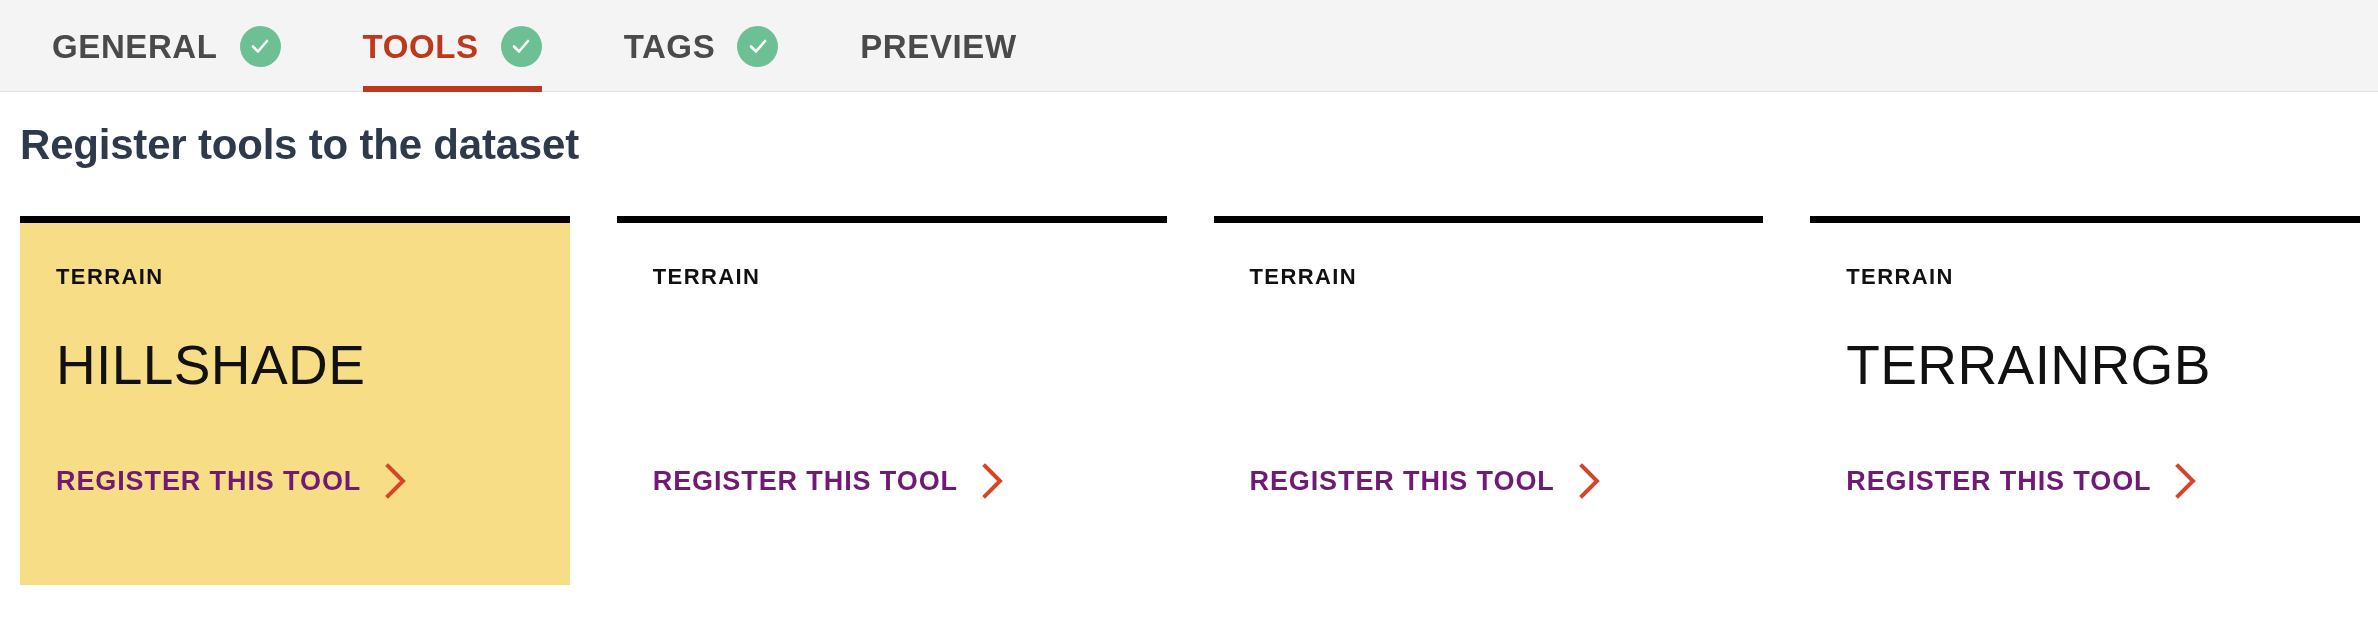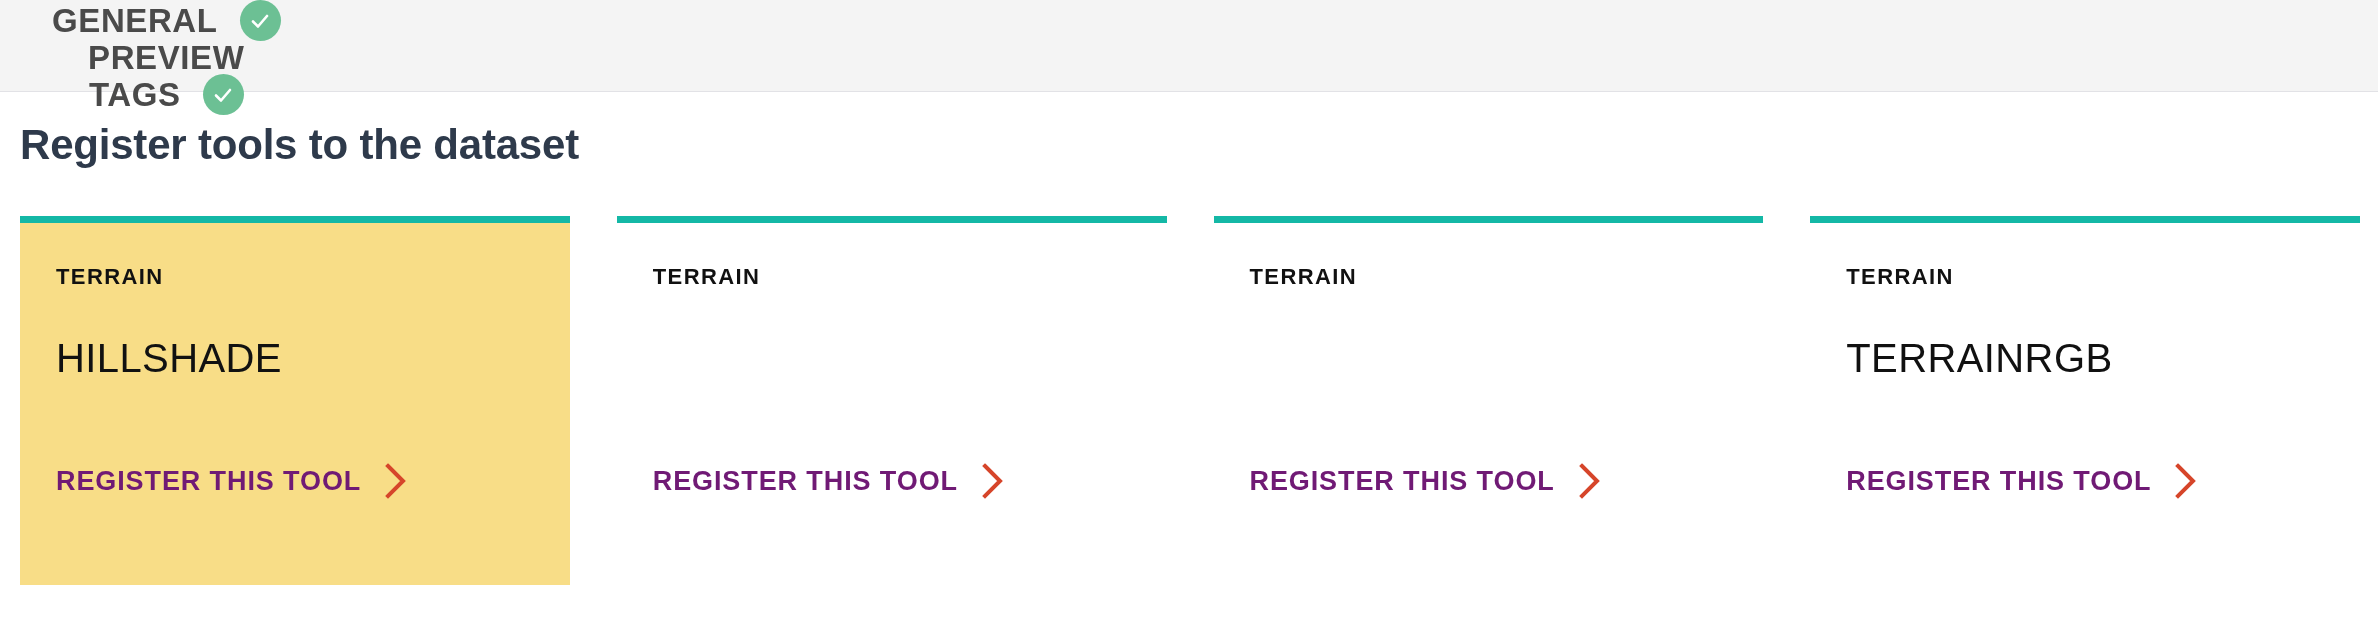--- a/index.html
+++ b/index.html
@@ -26,21 +26,20 @@
     border-bottom: 1px solid #e2e2e6;
     box-sizing: border-box;
   }
   .tabs {
     position: absolute;
     left: 52px;
     top: 0;
     height: 92px;
     display: flex;
     align-items: center;
-    flex-direction: column;
   }
   .tab {
     display: flex;
     align-items: center;
     height: 92px;
     position: relative;
     cursor: pointer;
     padding-right: 82px;
     box-sizing: border-box;
   }
@@ -97,21 +96,21 @@
     top: 216px;
     width: 2340px;
     display: flex;
     gap: 47px;
   }
   .card {
     flex: 1 1 0;
     min-width: 0;
     height: 369px;
     background: #ffffff;
-    border-top: 7px solid #14b8a6;
+    border-top: 7px solid #000000;
     box-sizing: border-box;
     position: relative;
     cursor: pointer;
   }
   .card.highlighted {
     background: #f8dd87;
   }
   .card-kicker {
     position: absolute;
     top: 43px;
@@ -119,21 +118,21 @@
     font-size: 22px;
     font-weight: bold;
     letter-spacing: 1.4px;
     color: #111111;
     line-height: 1;
   }
   .card-title {
     position: absolute;
     top: 115px;
     left: 36px;
-    font-size: 40px;
+    font-size: 55px;
     font-weight: 300;
     letter-spacing: 0.4px;
     color: #111111;
     line-height: 1;
     white-space: nowrap;
   }
   .card-cta {
     position: absolute;
     top: 239px;
     left: 36px;
@@ -163,31 +162,40 @@
 <div class="tabbar">
   <div class="tabs">
       <div class="tab">
         <span class="tab-label">GENERAL</span>
         <span class="badge">
           <svg width="24" height="24" viewBox="0 0 24 24">
             <path d="M5 12.5 L10 17.5 L19 7" fill="none" stroke="#ffffff" stroke-width="2.6" stroke-linecap="round" stroke-linejoin="round"></path>
           </svg>
         </span>
       </div>
-      <div class="tab">
-        <span class="tab-label">PREVIEW</span>
+      <div class="tab active">
+        <span class="tab-label">TOOLS</span>
+        <span class="badge">
+          <svg width="24" height="24" viewBox="0 0 24 24">
+            <path d="M5 12.5 L10 17.5 L19 7" fill="none" stroke="#ffffff" stroke-width="2.6" stroke-linecap="round" stroke-linejoin="round"></path>
+          </svg>
+        </span>
+        <span class="tab-underline"></span>
       </div>
       <div class="tab">
         <span class="tab-label">TAGS</span>
         <span class="badge">
           <svg width="24" height="24" viewBox="0 0 24 24">
             <path d="M5 12.5 L10 17.5 L19 7" fill="none" stroke="#ffffff" stroke-width="2.6" stroke-linecap="round" stroke-linejoin="round"></path>
           </svg>
         </span>
       </div>
+      <div class="tab">
+        <span class="tab-label">PREVIEW</span>
+      </div>
     </div>
 </div>
 
 <div class="page-title">Register tools to the dataset</div>
 
 <div class="cards">
     <div class="card highlighted">
       <div class="card-kicker">TERRAIN</div>
       <div class="card-title">HILLSHADE</div>
       <div class="card-cta">

